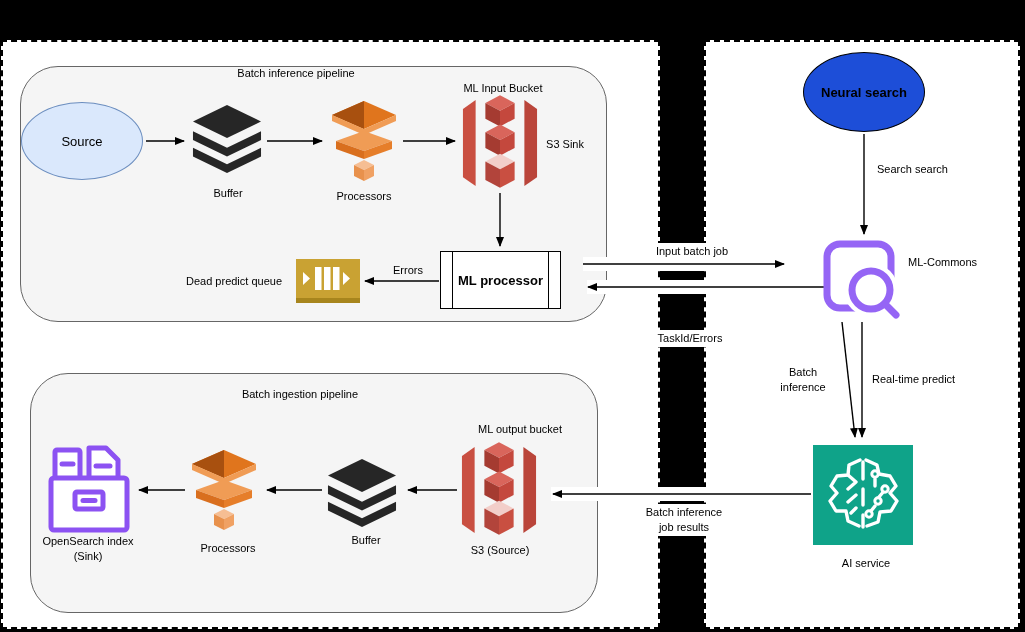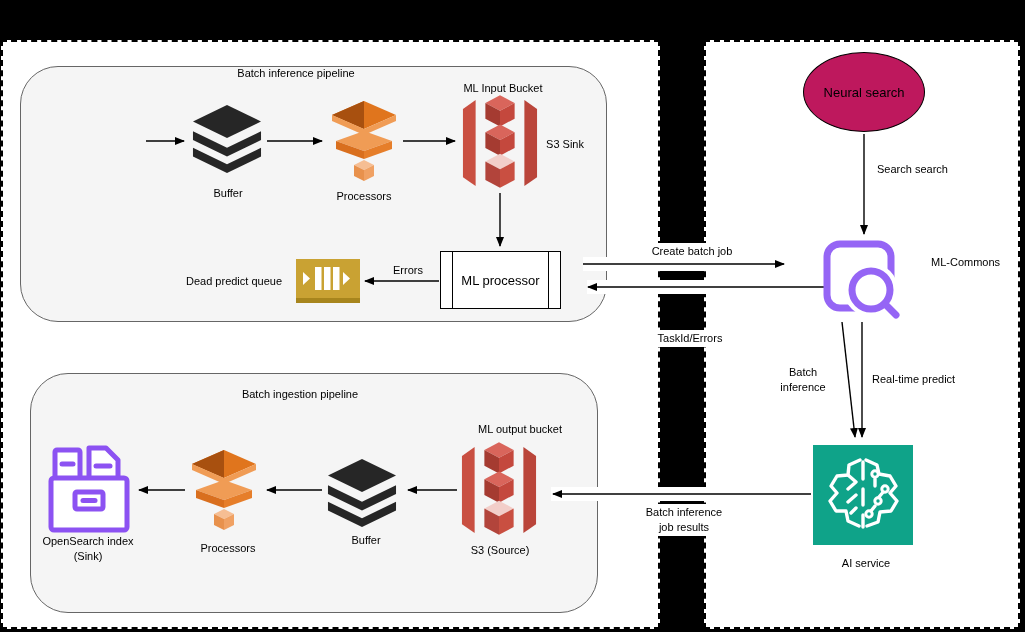--- a/index.html
+++ b/index.html
@@ -55,20 +55,23 @@
       <line x1="862" y1="322" x2="862" y2="437" marker-end="url(#ah)"></line>
       <line x1="811" y1="494" x2="553" y2="494" marker-end="url(#ah)"></line>
       <line x1="457" y1="490" x2="408" y2="490" marker-end="url(#ah)"></line>
       <line x1="322" y1="490" x2="267" y2="490" marker-end="url(#ah)"></line>
       <line x1="185" y1="490" x2="139" y2="490" marker-end="url(#ah)"></line>
     </g>
   </svg>
 
   <div class="lbl ctr" style="left:296px;top:66px;">Batch inference pipeline</div>
 
+  <div class="ellipse" style="left:21px;top:102px;width:122px;height:78px;background:#DAE8FC;border:1px solid #6C8EBF;">
+    <span>Source</span>
+  </div>
 
   <svg class="icon" style="left:190px;top:104px;" width="74" height="70" viewBox="0 0 76 72">
     <polygon points="38,1 73,18 38,35 3,18" fill="#262626"></polygon>
     <polygon points="3,28 38,45 73,28 73,37 38,54 3,37" fill="#262626"></polygon>
     <polygon points="3,45 38,62 73,45 73,54 38,71 3,54" fill="#262626"></polygon>
   </svg>
   <div class="lbl ctr" style="left:228px;top:186px;">Buffer</div>
 
   <svg class="icon" style="left:328px;top:99px;" width="72" height="86" viewBox="0 0 72 86">
     <polygon points="36,2 68,16 36,30 4,16" fill="#E0751D"></polygon>
@@ -104,44 +107,44 @@
     <rect x="0" y="39" width="64" height="5" fill="#A7851D"></rect>
     <polygon points="7,13 14,19.5 7,26" fill="#fff"></polygon>
     <rect x="19" y="8" width="6.5" height="23" fill="#fff"></rect>
     <rect x="28" y="8" width="6.5" height="23" fill="#fff"></rect>
     <rect x="37" y="8" width="6.5" height="23" fill="#fff"></rect>
     <polygon points="47,13 54,19.5 47,26" fill="#fff"></polygon>
   </svg>
   <div class="lbl ctr" style="left:234px;top:274px;">Dead predict queue</div>
   <div class="lbl ctr" style="left:408px;top:263px;">Errors</div>
 
-  <div class="mlproc" style="left:440px;top:251px;width:121px;height:58px;">
+  <div class="mlproc" style="left:440px;top:251px;width:121px;height:58px;font-weight:bold;">
     <div class="bar" style="left:11px;"></div>
     <div class="bar" style="right:11px;"></div>
     <span>ML processor</span>
   </div>
 
-  <div class="lbl ctr gap-lbl" style="left:692px;top:243px;">Create batch job</div>
+  <div class="lbl ctr gap-lbl" style="left:692px;top:243px;">Input batch job</div>
   <div class="lbl ctr gap-lbl" style="left:690px;top:302px;margin-top:28px;">TaskId/Errors</div>
   <div class="lbl ctr gap-lbl ml" style="left:684px;top:504px;">Batch inference
 job results</div>
 
-  <div class="ellipse" style="left:803px;top:52px;width:122px;height:80px;background:#be185d;border:1px solid #000;font-weight:normal;">
+  <div class="ellipse" style="left:803px;top:52px;width:122px;height:80px;background:#1d4ed8;border:1px solid #000;font-weight:bold;">
     <span>Neural search</span>
   </div>
   <div class="lbl" style="left:877px;top:162px;">Search search</div>
 
   <svg class="icon" style="left:823px;top:240px;" width="80" height="84" viewBox="0 0 80 84">
     <rect x="4" y="4" width="64" height="64" rx="13" fill="none" stroke="#9565F5" stroke-width="7"></rect>
     <circle cx="48" cy="50" r="19" fill="#fff" stroke="#fff" stroke-width="16"></circle>
     <line x1="61" y1="63" x2="74" y2="76" stroke="#fff" stroke-width="18" stroke-linecap="round"></line>
     <circle cx="48" cy="50" r="19" fill="none" stroke="#9565F5" stroke-width="7"></circle>
     <line x1="62" y1="64" x2="73" y2="75" stroke="#9565F5" stroke-width="7" stroke-linecap="round"></line>
   </svg>
-  <div class="lbl" style="left:908px;top:255px;margin-left:23px;">ML-Commons</div>
+  <div class="lbl" style="left:908px;top:255px;">ML-Commons</div>
 
   <div class="lbl ctr ml" style="left:803px;top:365px;">Batch
 inference</div>
   <div class="lbl" style="left:872px;top:372px;">Real-time predict</div>
 
   <svg class="icon" style="left:813px;top:445px;" width="100" height="100" viewBox="0 0 100 100">
     <rect x="0" y="0" width="100" height="100" fill="#0FA389"></rect>
     <g fill="none" stroke="#fff" stroke-width="3.4" stroke-linejoin="round" stroke-linecap="round">
       <path d="M47,15 L36,20 L35,30 L24,31 L18,41 L24,48 L17,56 L23,66 L33,66 L35,76 L46,81"></path>
       <path d="M53,15 L64,20 L66,29 L77,31 L83,41 L77,48 L84,56 L78,66 L67,67 L65,77 L54,81"></path>

